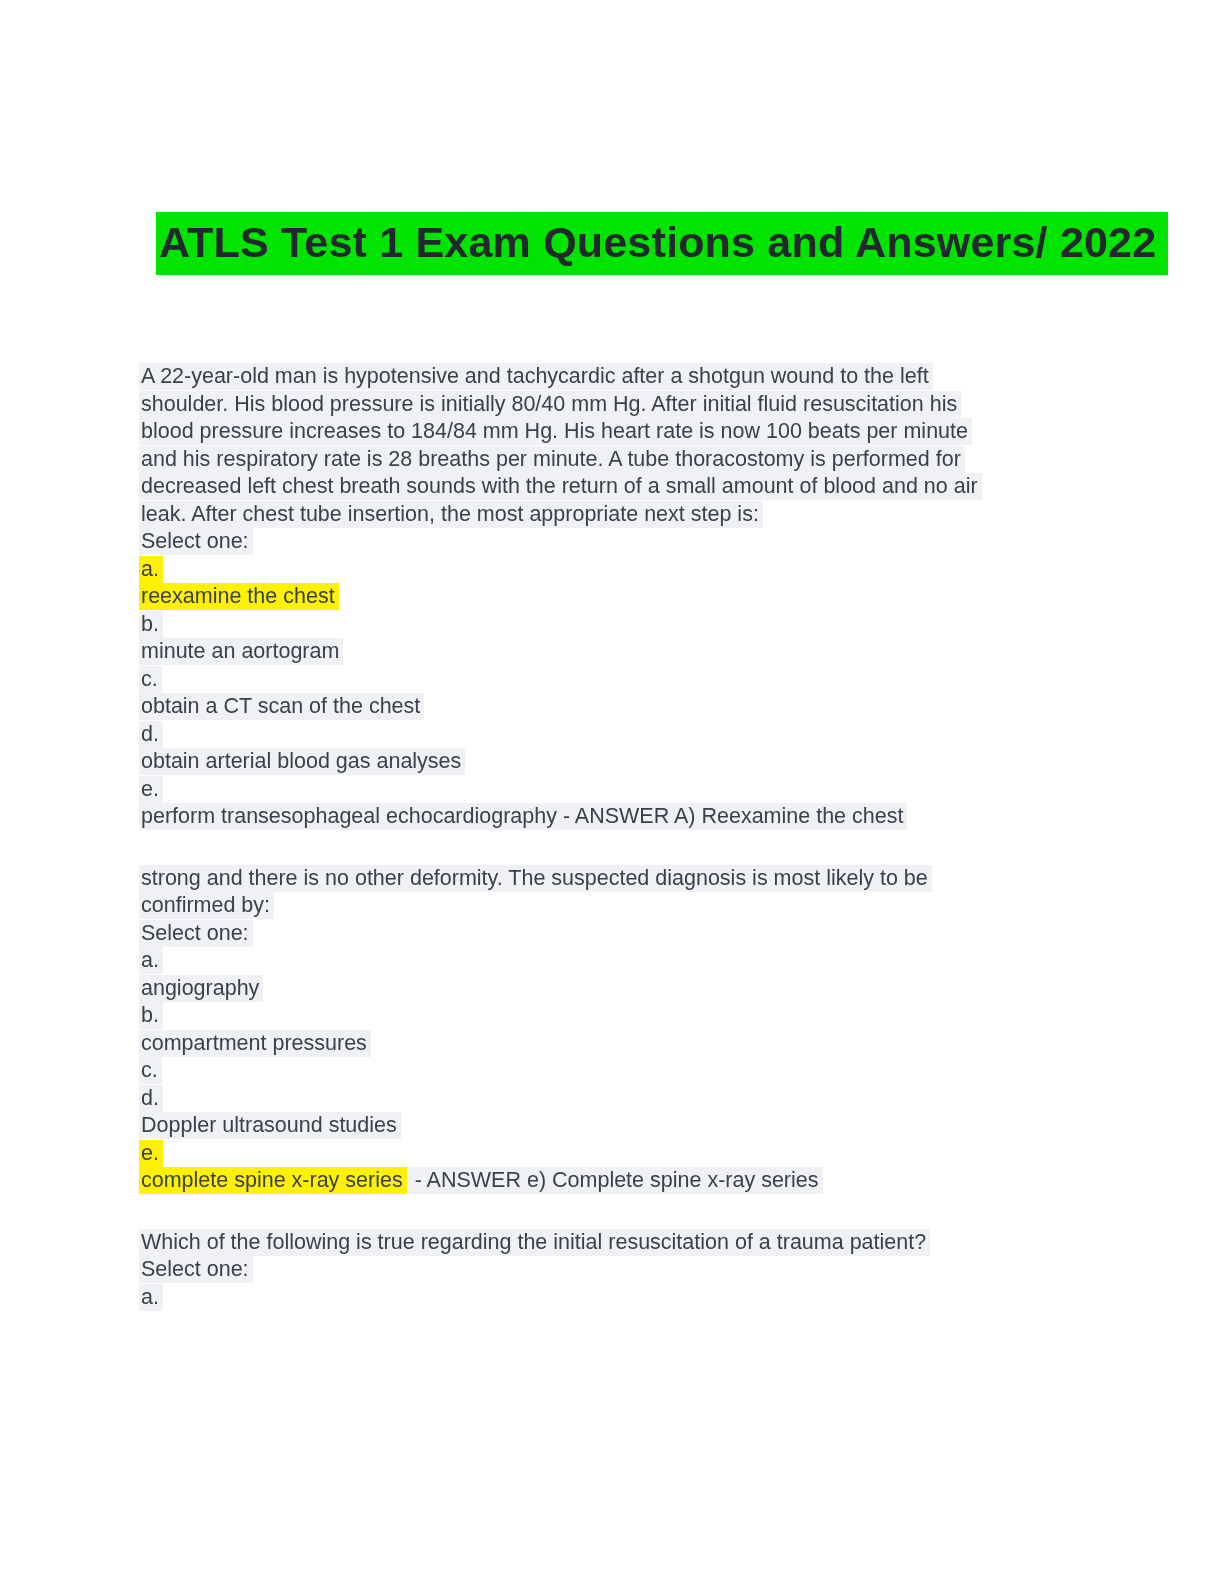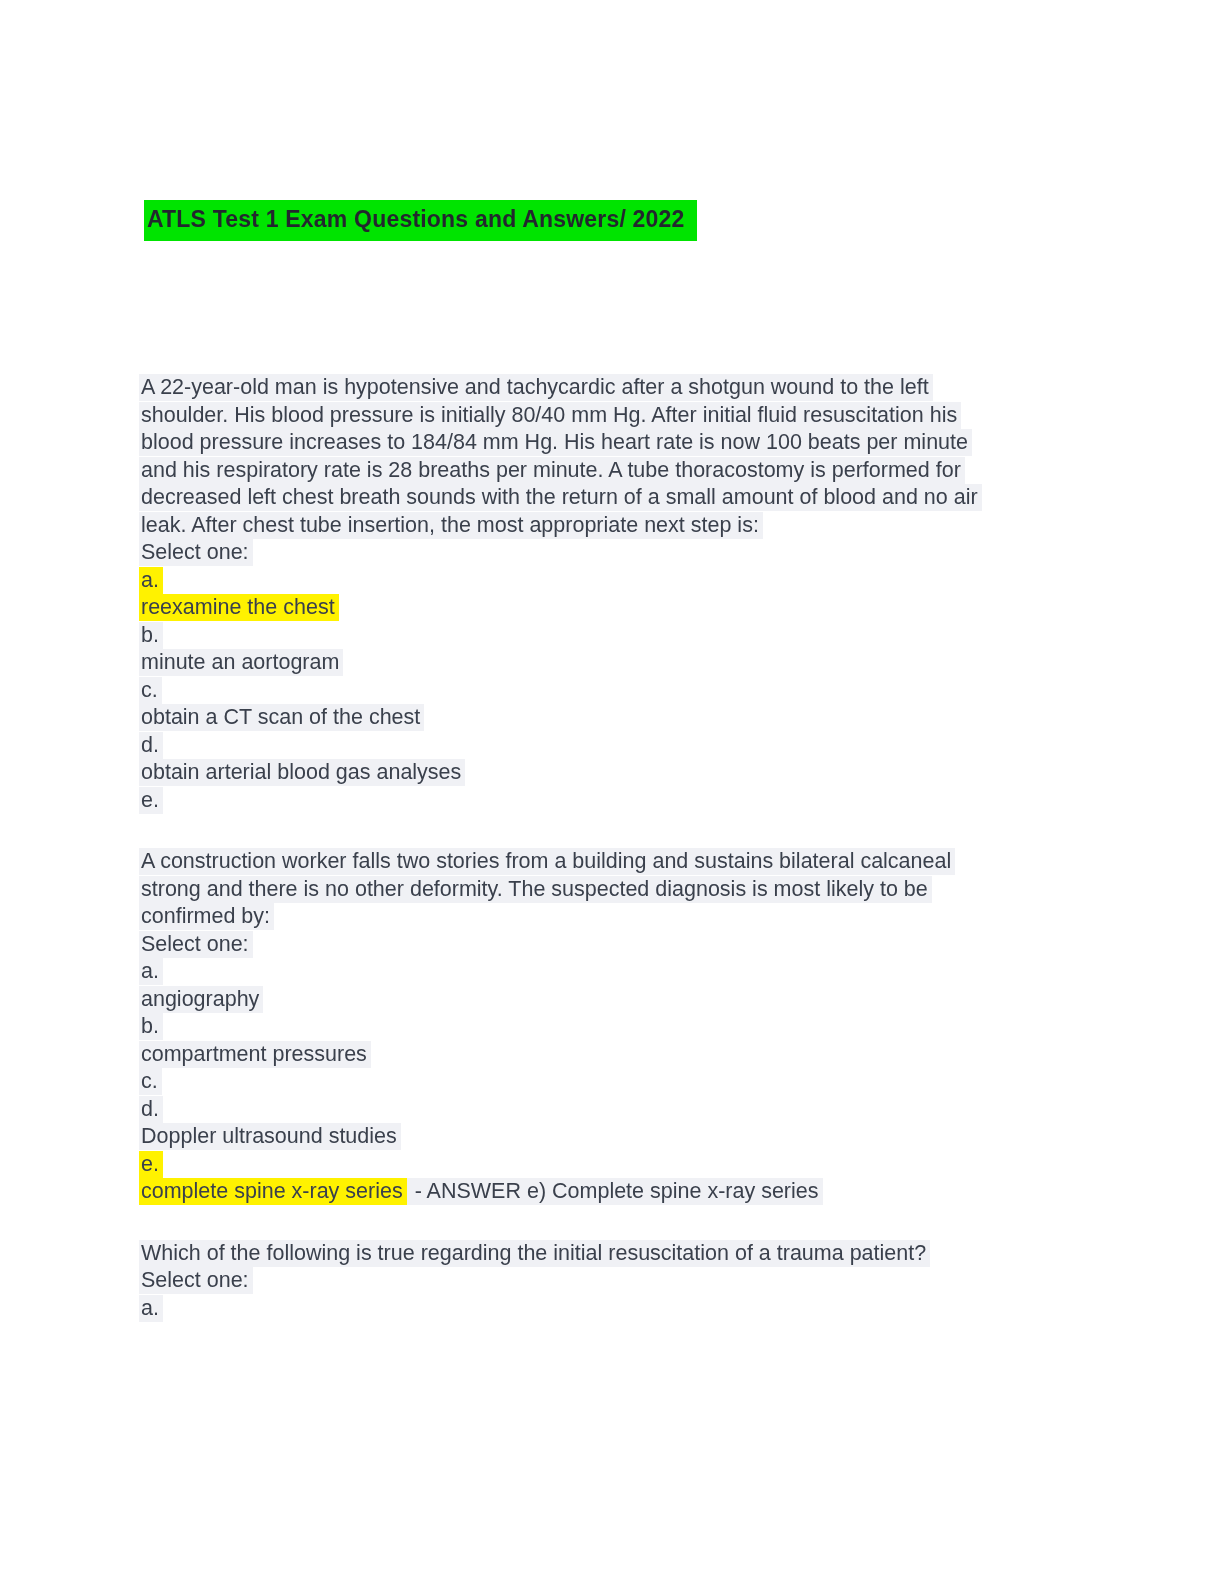--- a/index.html
+++ b/index.html
@@ -12,36 +12,36 @@
     width: 1224px;
     height: 1584px;
     background: #ffffff;
     font-family: "Liberation Sans", sans-serif;
     overflow: hidden;
   }
   .doc-title {
     position: absolute;
     left: 140px;
     top: 196px;
-    margin: 4px;
-    font-size: 23px;
+    margin: 16px;
+    font-size: 43px;
     font-weight: bold;
     letter-spacing: 0.2px;
     color: var(--title-text, #23272E);
     white-space: pre;
   }
   .title-hl {
     display: inline-block;
     background: var(--green, #00E400);
     padding: 6px 12px 8px 3px;
   }
   .doc-body {
     position: absolute;
     left: 139px;
-    top: 374px;
+    top: 363px;
   }
   .question {
     margin: 0 0 34px 0;
   }
   .line {
     height: 27.5px;
     line-height: 27.5px;
     font-size: 21.5px;
     color: var(--body-text, #3A404C);
     white-space: pre;
@@ -72,23 +72,23 @@
         <div class="line"><span class="seg hl-gray">Select one:</span></div>
         <div class="line"><span class="seg hl-yellow">a.</span></div>
         <div class="line"><span class="seg hl-yellow">reexamine the chest</span></div>
         <div class="line"><span class="seg hl-gray">b.</span></div>
         <div class="line"><span class="seg hl-gray">minute an aortogram</span></div>
         <div class="line"><span class="seg hl-gray">c.</span></div>
         <div class="line"><span class="seg hl-gray">obtain a CT scan of the chest</span></div>
         <div class="line"><span class="seg hl-gray">d.</span></div>
         <div class="line"><span class="seg hl-gray">obtain arterial blood gas analyses</span></div>
         <div class="line"><span class="seg hl-gray">e.</span></div>
+        <div class="line"><span class="seg hl-gray">perform transesophageal echocardiography - ANSWER A) Reexamine the chest</span></div>
       </div>
       <div class="question">
-        <div class="line"><span class="seg hl-gray">A construction worker falls two stories from a building and sustains bilateral calcaneal</span></div>
         <div class="line"><span class="seg hl-gray">strong and there is no other deformity. The suspected diagnosis is most likely to be</span></div>
         <div class="line"><span class="seg hl-gray">confirmed by:</span></div>
         <div class="line"><span class="seg hl-gray">Select one:</span></div>
         <div class="line"><span class="seg hl-gray">a.</span></div>
         <div class="line"><span class="seg hl-gray">angiography</span></div>
         <div class="line"><span class="seg hl-gray">b.</span></div>
         <div class="line"><span class="seg hl-gray">compartment pressures</span></div>
         <div class="line"><span class="seg hl-gray">c.</span></div>
         <div class="line"><span class="seg hl-gray">d.</span></div>
         <div class="line"><span class="seg hl-gray">Doppler ultrasound studies</span></div>

